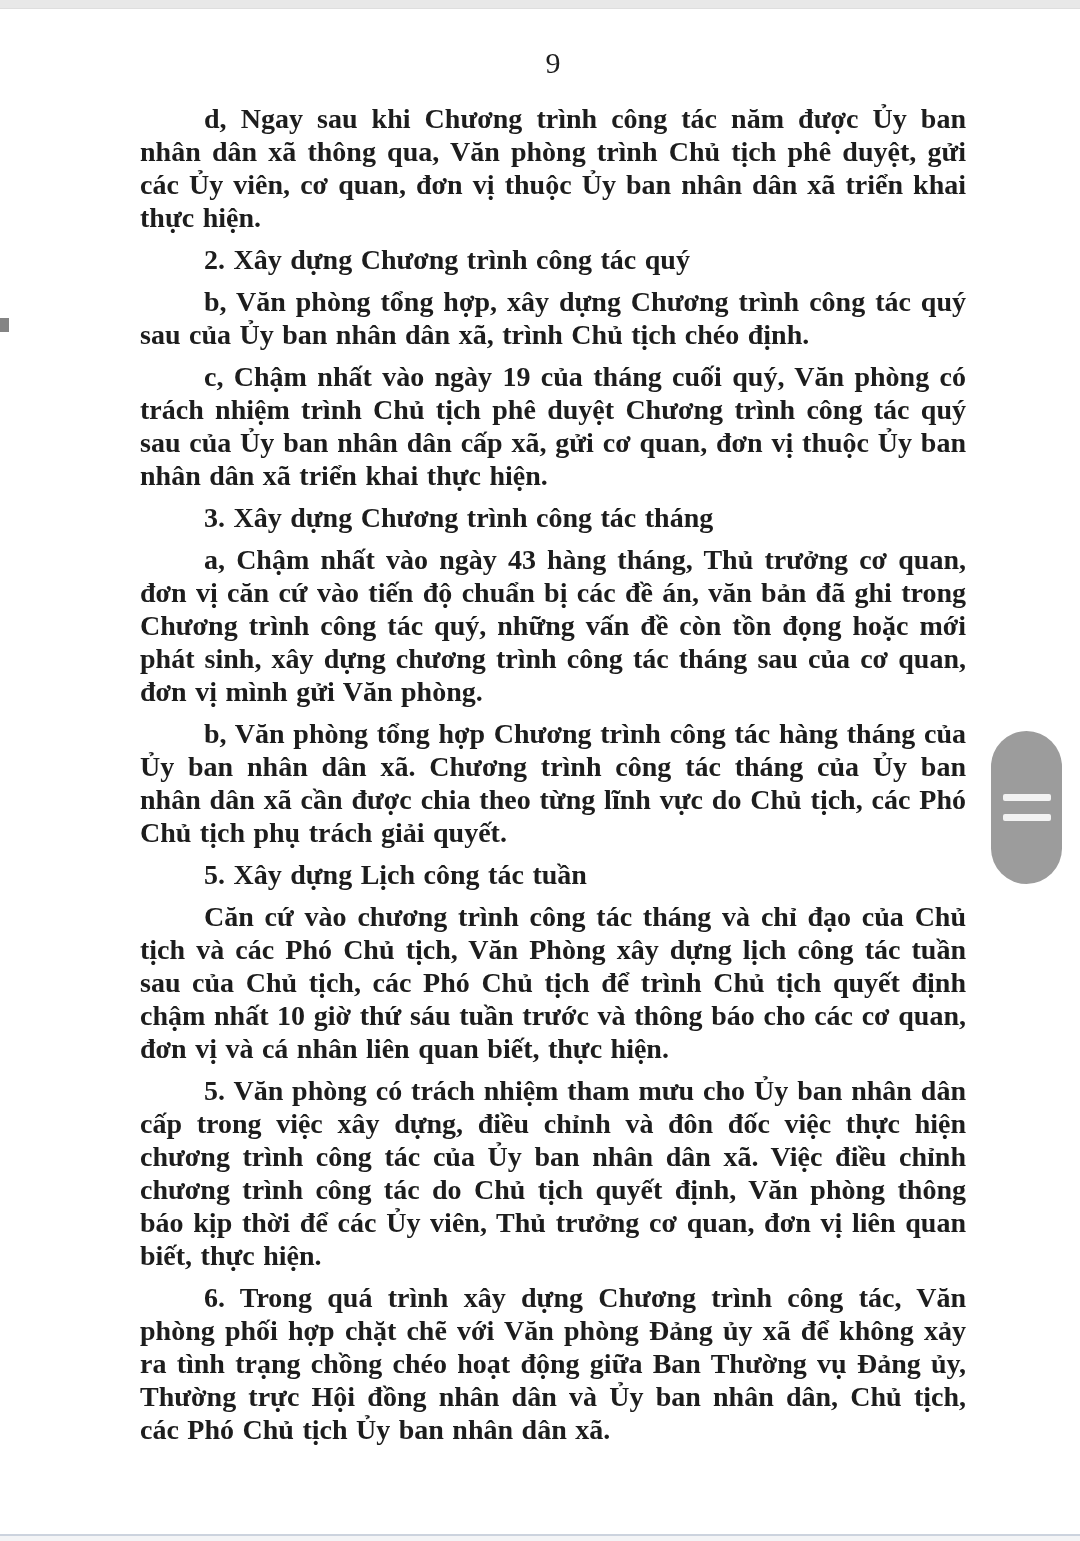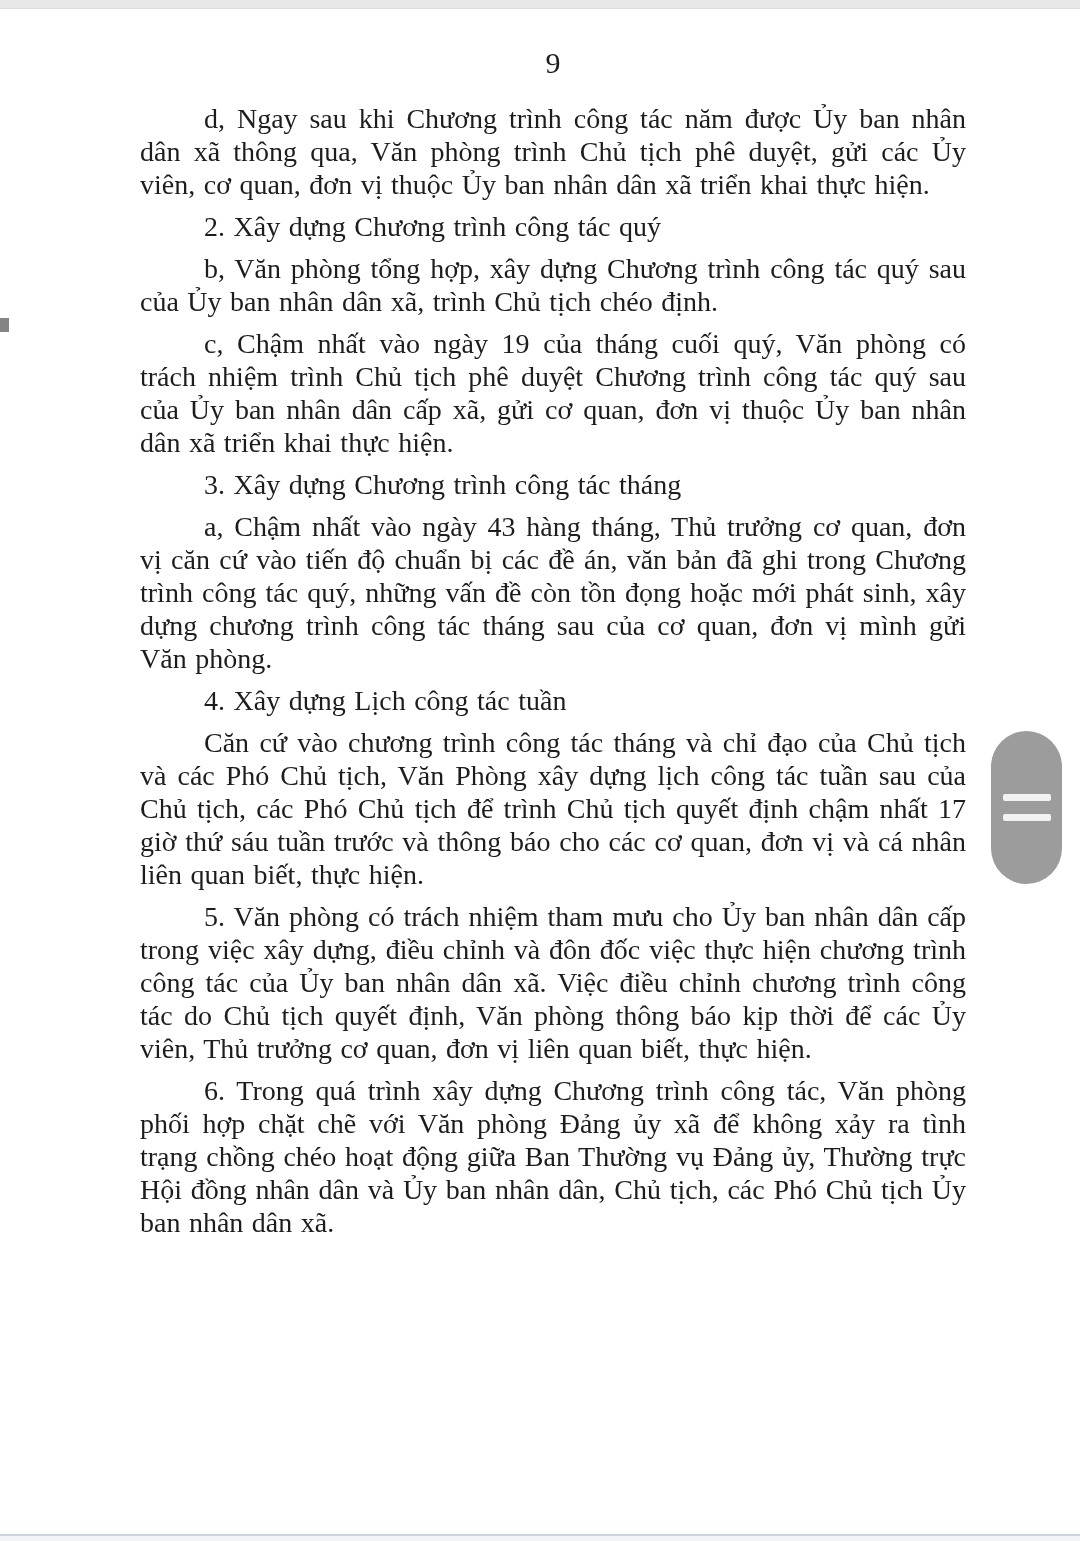--- a/index.html
+++ b/index.html
@@ -37,20 +37,21 @@
     width: 826px;
     font-size: 28px;
     line-height: 33px;
     color: #1d1d1d;
     text-align: justify;
     word-spacing: 1.5px;
   }
   .content p {
     margin: 0 0 9px 0;
     text-indent: 64px;
+    font-weight: bold;
   }
   .scroll-handle {
     position: absolute;
     left: 991px;
     top: 731px;
     width: 71px;
     height: 153px;
     background: #9c9c9c;
     border-radius: 36px;
     display: flex;
@@ -102,22 +103,23 @@
 
 <div class="page-number">9</div>
 
 <div class="content">
   <p>d, Ngay sau khi Chương trình công tác năm được Ủy ban nhân dân xã thông qua, Văn phòng trình Chủ tịch phê duyệt, gửi các Ủy viên, cơ quan, đơn vị thuộc Ủy ban nhân dân xã triển khai thực hiện.</p>
   <p>2. Xây dựng Chương trình công tác quý</p>
   <p>b, Văn phòng tổng hợp, xây dựng Chương trình công tác quý sau của Ủy ban nhân dân xã, trình Chủ tịch chéo định.</p>
   <p>c, Chậm nhất vào ngày 19 của tháng cuối quý, Văn phòng có trách nhiệm trình Chủ tịch phê duyệt Chương trình công tác quý sau của Ủy ban nhân dân cấp xã, gửi cơ quan, đơn vị thuộc Ủy ban nhân dân xã triển khai thực hiện.</p>
   <p>3. Xây dựng Chương trình công tác tháng</p>
   <p>a, Chậm nhất vào ngày 43 hàng tháng, Thủ trưởng cơ quan, đơn vị căn cứ vào tiến độ chuẩn bị các đề án, văn bản đã ghi trong Chương trình công tác quý, những vấn đề còn tồn đọng hoặc mới phát sinh, xây dựng chương trình công tác tháng sau của cơ quan, đơn vị mình gửi Văn phòng.</p>
-  <p>4. Xây dựng Lịch công tác tuần</p>
-  <p>Căn cứ vào chương trình công tác tháng và chỉ đạo của Chủ tịch và các Phó Chủ tịch, Văn Phòng xây dựng lịch công tác tuần sau của Chủ tịch, các Phó Chủ tịch để trình Chủ tịch quyết định chậm nhất 17 giờ thứ sáu tuần trước và thông báo cho các cơ quan, đơn vị và cá nhân liên quan biết, thực hiện.</p>
+  <p>b, Văn phòng tổng hợp Chương trình công tác hàng tháng của Ủy ban nhân dân xã. Chương trình công tác tháng của Ủy ban nhân dân xã cần được chia theo từng lĩnh vực do Chủ tịch, các Phó Chủ tịch phụ trách giải quyết.</p>
+  <p>5. Xây dựng Lịch công tác tuần</p>
+  <p>Căn cứ vào chương trình công tác tháng và chỉ đạo của Chủ tịch và các Phó Chủ tịch, Văn Phòng xây dựng lịch công tác tuần sau của Chủ tịch, các Phó Chủ tịch để trình Chủ tịch quyết định chậm nhất 10 giờ thứ sáu tuần trước và thông báo cho các cơ quan, đơn vị và cá nhân liên quan biết, thực hiện.</p>
   <p>5. Văn phòng có trách nhiệm tham mưu cho Ủy ban nhân dân cấp trong việc xây dựng, điều chỉnh và đôn đốc việc thực hiện chương trình công tác của Ủy ban nhân dân xã. Việc điều chỉnh chương trình công tác do Chủ tịch quyết định, Văn phòng thông báo kịp thời để các Ủy viên, Thủ trưởng cơ quan, đơn vị liên quan biết, thực hiện.</p>
   <p>6. Trong quá trình xây dựng Chương trình công tác, Văn phòng phối hợp chặt chẽ với Văn phòng Đảng ủy xã để không xảy ra tình trạng chồng chéo hoạt động giữa Ban Thường vụ Đảng ủy, Thường trực Hội đồng nhân dân và Ủy ban nhân dân, Chủ tịch, các Phó Chủ tịch Ủy ban nhân dân xã.</p>
 </div>
 
 <div class="scroll-handle">
   <span class="drag-lines">
     <span class="bar"></span>
     <span class="bar"></span>
   </span>
 </div>

